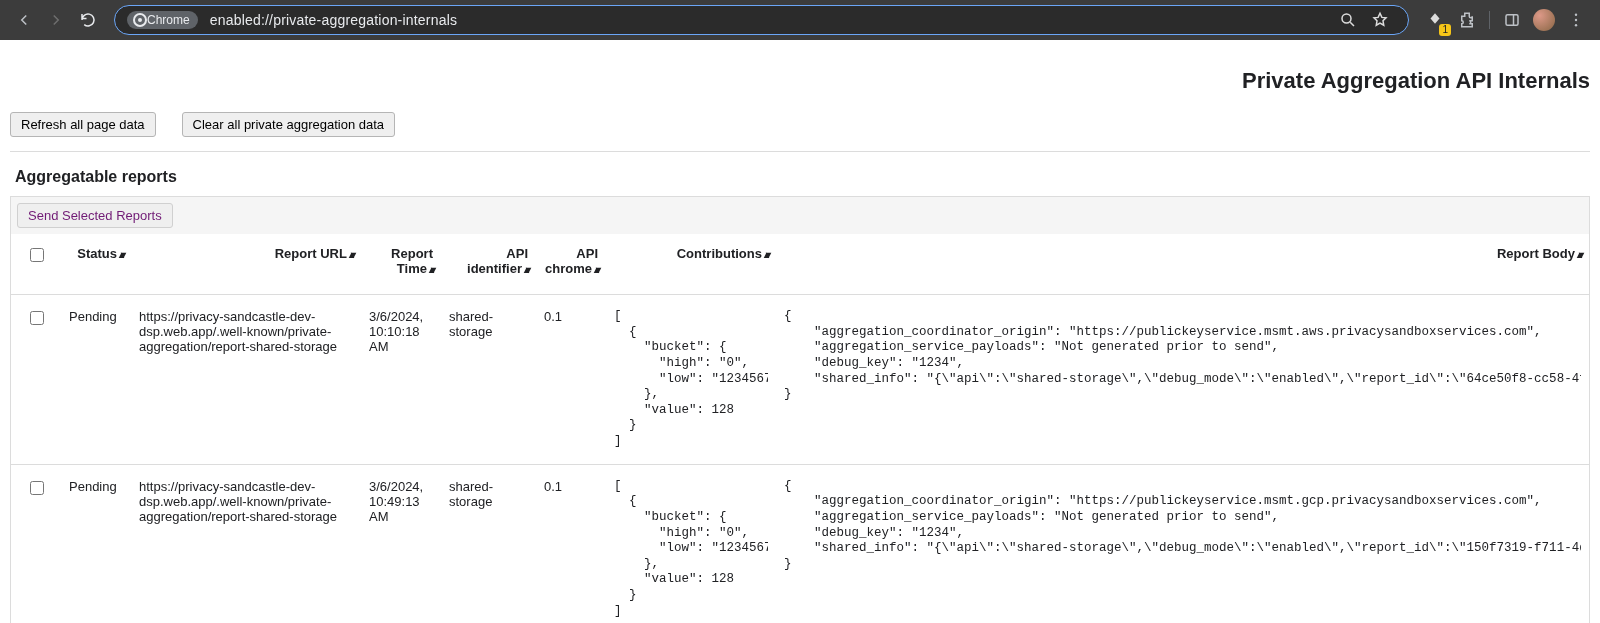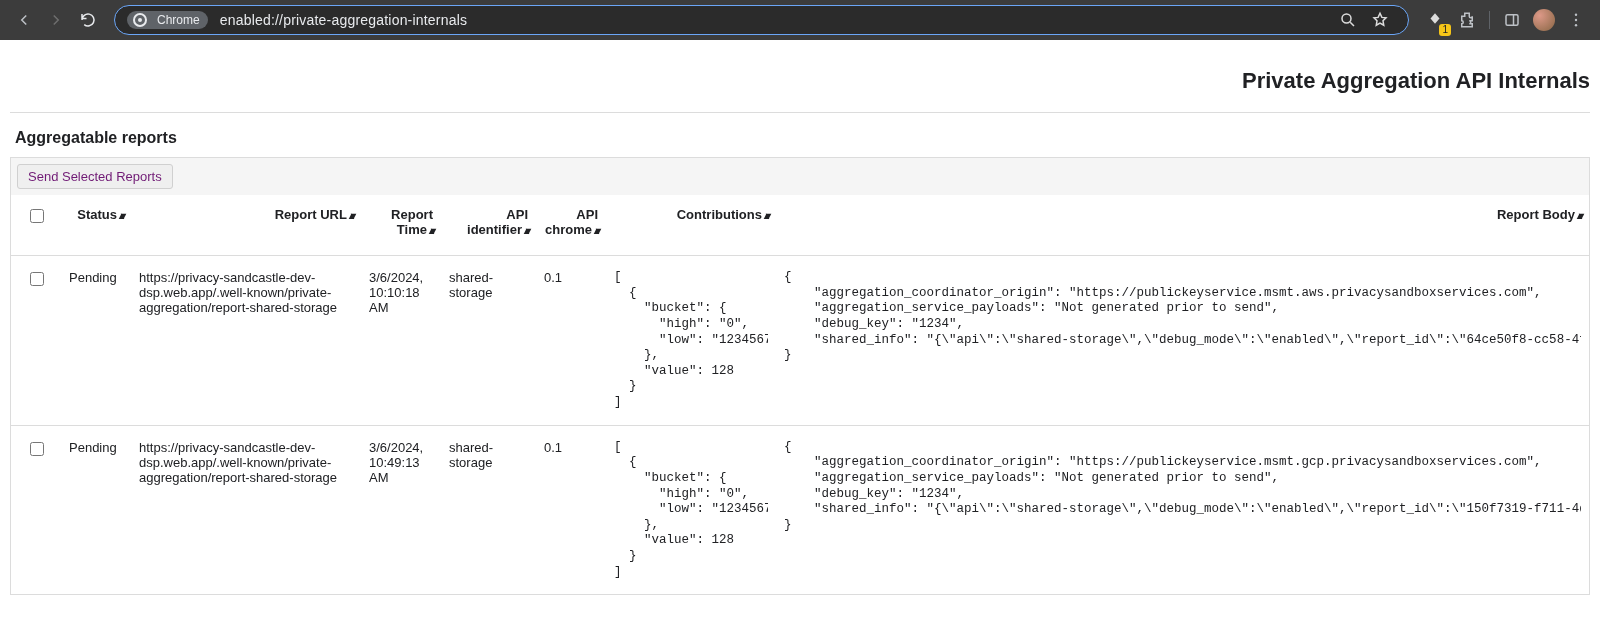--- a/index.html
+++ b/index.html
@@ -2,21 +2,21 @@
 <html><head>
 <meta charset="utf-8">
 <style>
   * { box-sizing: border-box; }
   body { margin:0; font-family: Arial, Helvetica, sans-serif; font-size:13px; color:#202124; background:#fff; }
   .browser-top { background:#3c3c3c; height:40px; display:flex; align-items:center; padding:0 8px; color:#e8eaed; }
   .nav-icon { width:28px; height:28px; display:flex; align-items:center; justify-content:center; border-radius:50%; margin:0 2px; color:#bdc1c6; }
   .nav-icon.active { color:#e8eaed; }
   .nav-icon svg { width:18px; height:18px; }
   .addr { flex:1; margin:0 10px; height:30px; border-radius:15px; background:#2b2b2b; display:flex; align-items:center; padding:0 12px; border:1px solid #6ba6f7; }
-  .chrome-badge { background:#5f6368; border-radius:10px; padding:2px 8px 2px 6px; display:flex; align-items:center; gap:10px; font-size:12px; color:#e8eaed;}
+  .chrome-badge { background:#5f6368; border-radius:10px; padding:2px 8px 2px 6px; display:flex; align-items:center; gap:0; font-size:12px; color:#e8eaed;}
   .chrome-badge-circle { width:14px; height:14px; border-radius:50%; border:2px solid #e8eaed; position:relative;}
   .chrome-badge-circle::after{content:"";position:absolute;inset:3px;border-radius:50%;background:#e8eaed;}
   .addr-text { margin-left:12px; color:#e8eaed; font-size:14px; letter-spacing:0.2px;}
   .right-icons { display:flex; align-items:center; }
   .ext-badge { position:relative; }
   .ext-count { position:absolute; bottom:-2px; right:-2px; background:#f5c518; color:#202124; font-size:10px; border-radius:3px; padding:0 3px; line-height:12px;}
   .divider-v { width:1px; height:18px; background:#5f6368; margin:0 6px;}
   .avatar { width:22px; height:22px; border-radius:50%; background:radial-gradient(circle at 30% 30%,#d98,#864); }
   .content { padding:10px; }
   h1 { font-size:22px; font-weight:700; margin:18px 0 18px 0;text-align:right; }
@@ -110,20 +110,24 @@
           <circle cx="12" cy="12" r="1.6"></circle>
           <circle cx="12" cy="19" r="1.6"></circle>
         </svg>
     </div>
   </div>
 </div>
 
 <div class="content">
   <h1>Private Aggregation API Internals</h1>
 
+  <div class="top-buttons">
+    <button class="ui">Refresh all page data</button>
+    <button class="ui">Clear all private aggregation data</button>
+  </div>
   <hr class="hr">
 
   <h2>Aggregatable reports</h2>
 
   <div class="table-wrap">
     <div class="toolbar-row">
       <button class="ui disabled">Send Selected Reports</button>
     </div>
     <table>
       <colgroup>

